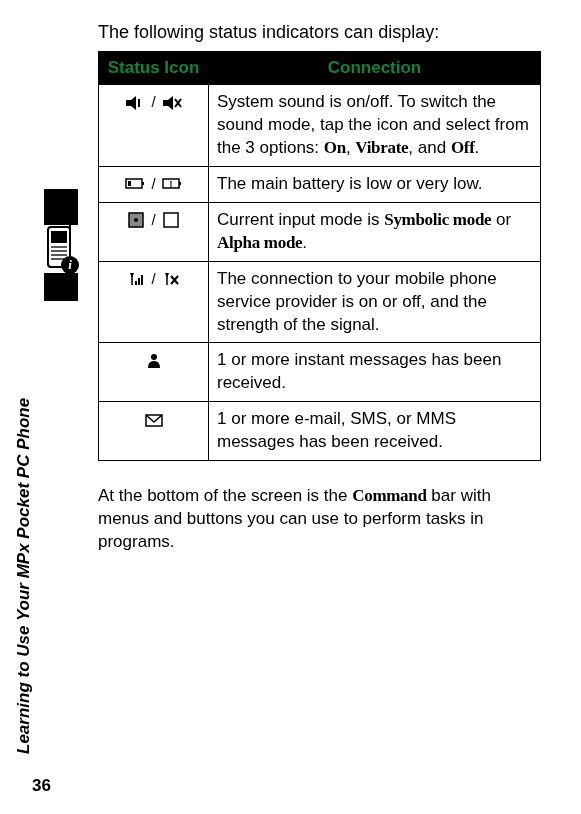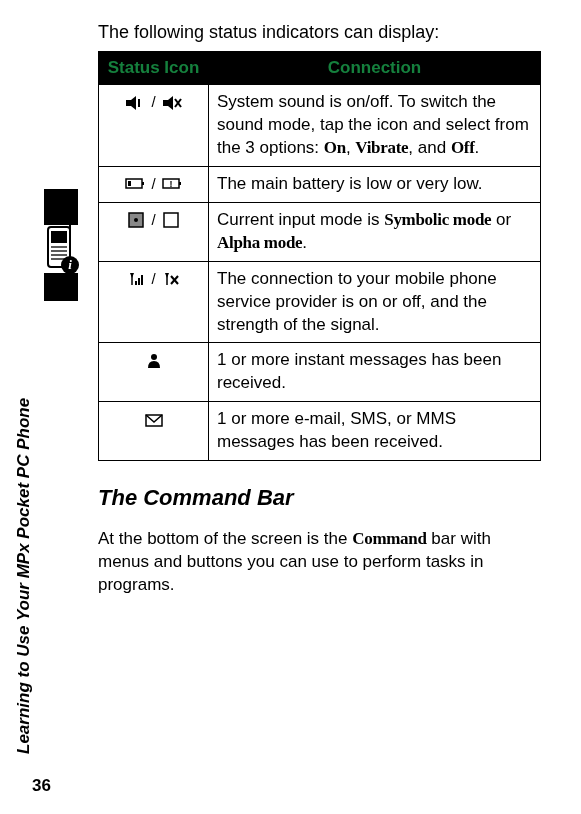--- a/index.html
+++ b/index.html
@@ -254,18 +254,17 @@
         <td class="icon-cell">
           <span><svg width="20" height="18">
                 <use href="#i-mail"></use>
               </svg></span>
         </td>
         <td>1 or more e-mail, SMS, or MMS messages has been received.</td>
       </tr>
     </tbody>
   </table>
 
-  <h2 class="section">The Command Bar</h2>
   <p class="body-text">
     <span>At the bottom of the screen is the </span><span class="bold-ui">Command</span><span> bar with menus and buttons you can use to perform tasks in programs.</span>
   </p>
 
 </div>
 
 </body></html>

